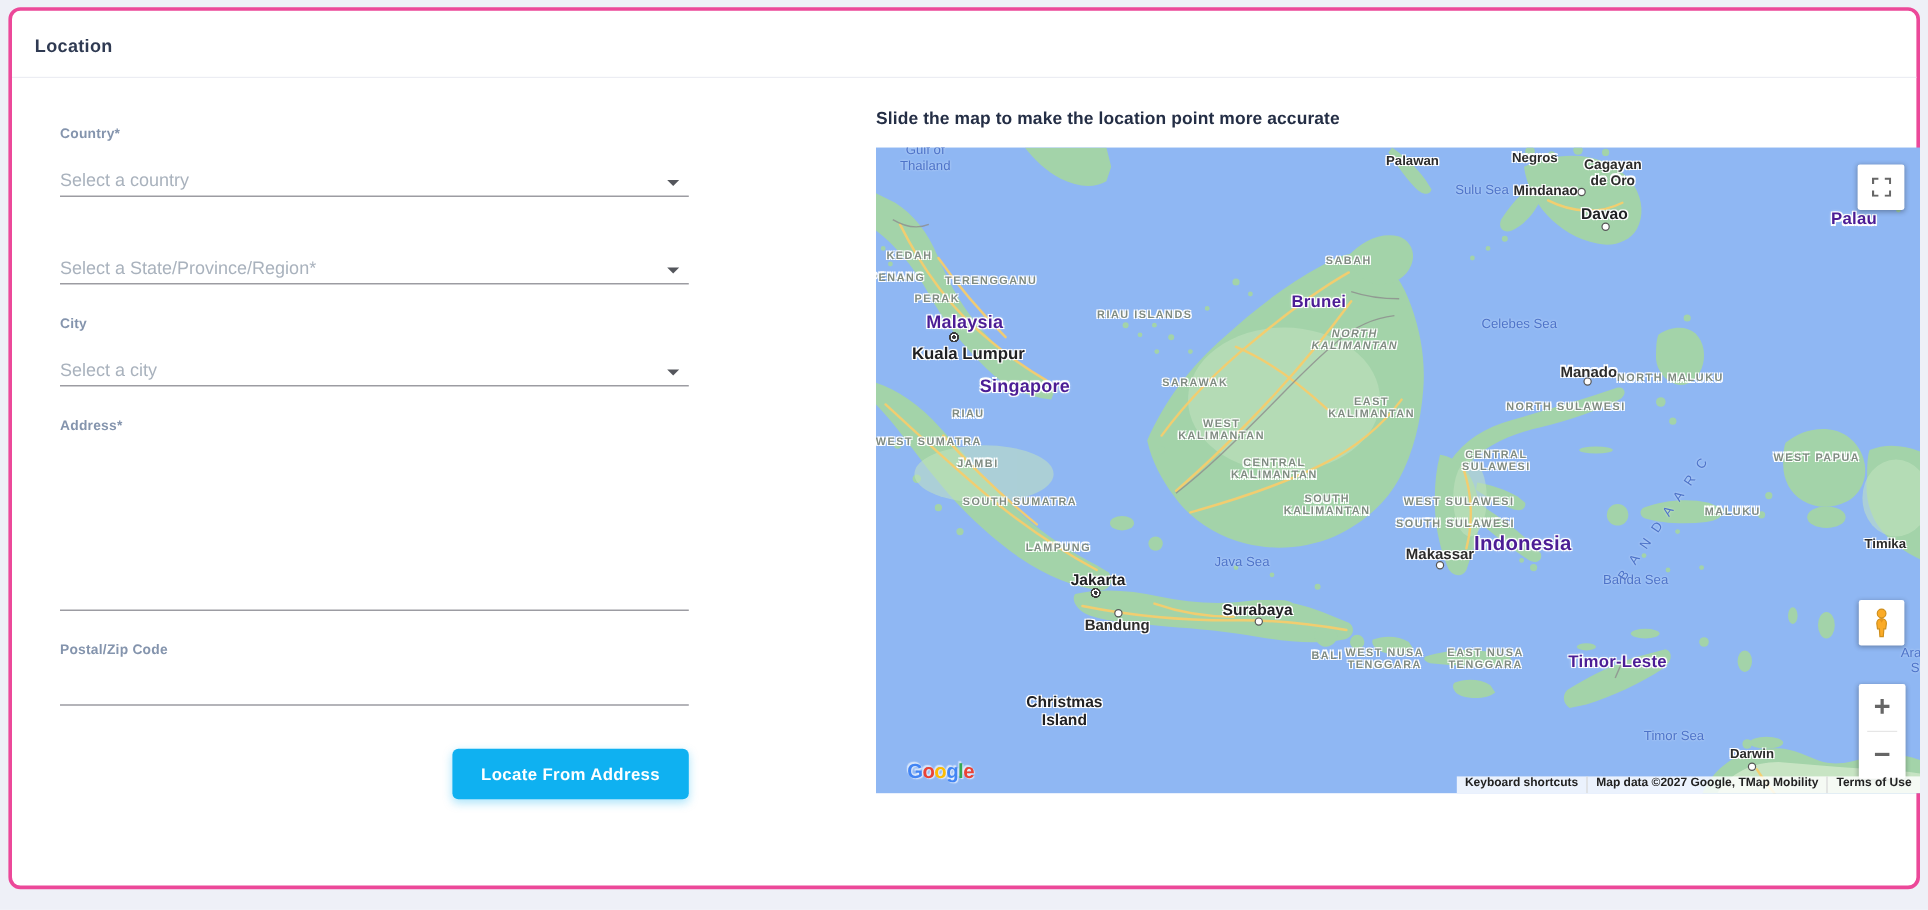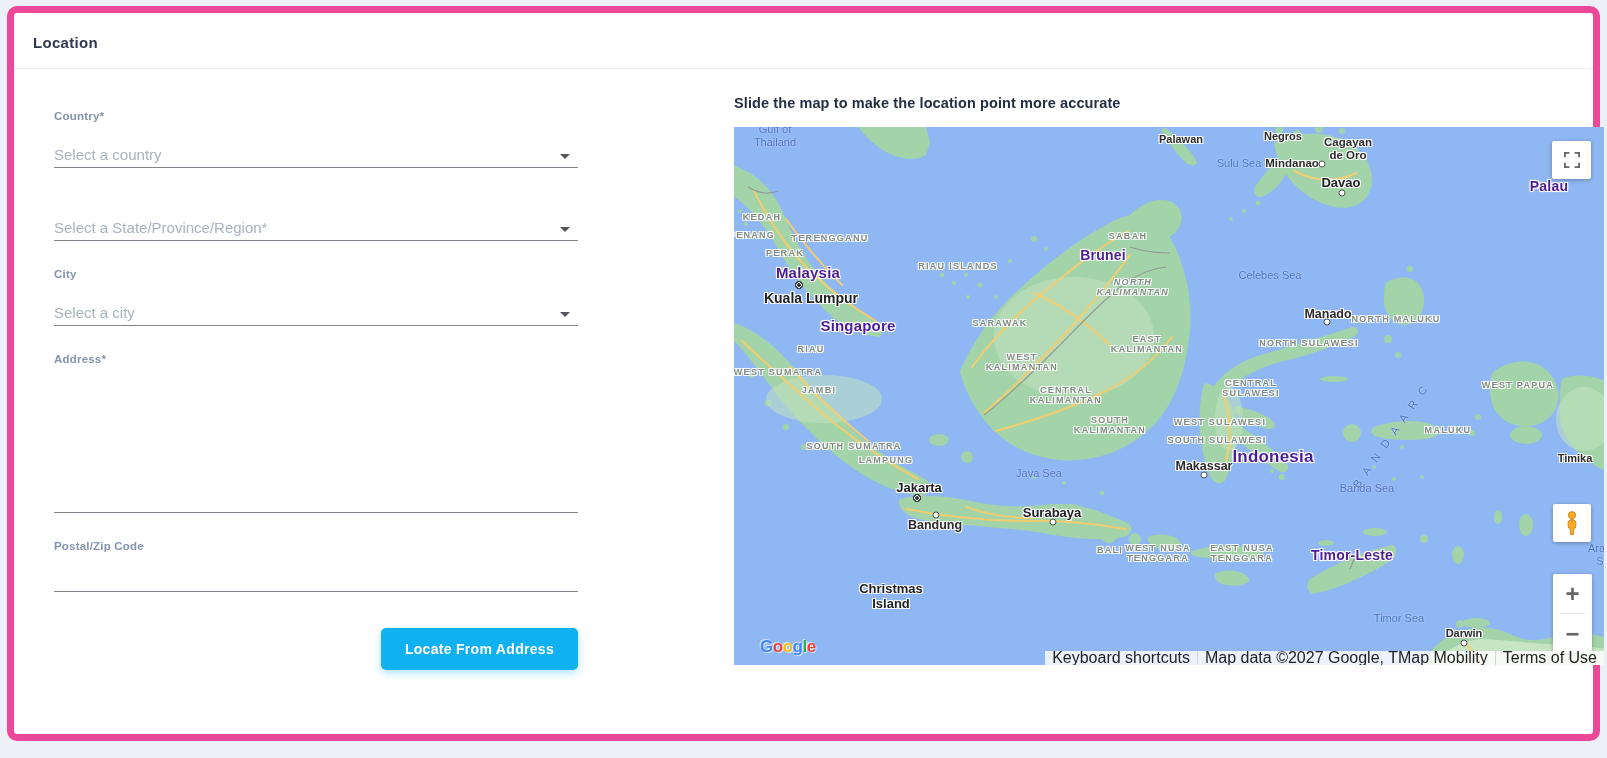--- a/index.html
+++ b/index.html
@@ -1,20 +1,20 @@
 <!DOCTYPE html>
 <html style="--water: #8fb7f3; --accent: #0fb1f1;"><head>
 <meta charset="utf-8">
 <style>
   * { margin:0; padding:0; box-sizing:border-box; }
   html,body { background:#eef0f7; }
   .stage { position:relative; width:1607px; height:758px; background:#eef0f7;
            font-family:"Liberation Sans", sans-serif; overflow:hidden; }
   .card { position:absolute; inset:6px 7px 17px 7px; background:#fff;
-          border:7px solid #ec4899; border-radius:10px; }
+          border:3px solid #ec4899; border-radius:10px; }
   .card-header { position:absolute; left:0; top:0; right:0; height:56px;
                  border-bottom:1px solid #ecedf3; }
   .card-title { position:absolute; left:19px; top:21px; font-size:15px; font-weight:600;
                 color:#2f3a52; letter-spacing:.3px; }
 
   
   .form-col { position:absolute; left:40px; top:97px; width:524px; }
   .fgroup { position:relative; }
   .flabel { font-size:11.5px; font-weight:600; color:#8494ad; letter-spacing:.2px; }
   .frow { position:relative; margin-top:24px; height:22px; border-bottom:1px solid #84848c;
@@ -66,21 +66,21 @@
   .zoomctl { left:819px; top:447px; width:39px; height:79px; display:flex;
              flex-direction:column; align-items:center; }
   .zbtn { width:39px; height:39px; display:flex; align-items:center; justify-content:center;
           font-size:24px; font-weight:700; color:#666; cursor:pointer; }
   .zdivider { width:25px; height:1px; background:#e6e6e6; }
 
   .google-logo { position:absolute; left:26px; bottom:8px; font-size:17px; font-weight:600;
           letter-spacing:-.5px; cursor:pointer;
           text-shadow:-1px -1px 1px rgba(255,255,255,.7),1px 1px 1px rgba(255,255,255,.7); }
   .attrib { position:absolute; right:0; bottom:0; height:14px; display:flex;
-            align-items:center; background:rgba(255,255,255,.82); font-size:16px; color:#222; }
+            align-items:flex-start; background:rgba(255,255,255,.82); font-size:10px; color:#222;font-weight:bold; }
   .attrib span { padding:0 7px; white-space:nowrap; }
   .attrib .sep { width:1px; height:14px; background:#d7d7d7; }
 </style>
 </head>
 <body>
 
 <div class="stage">
   <div class="card">
     <div class="card-header">
       <div class="card-title">Location</div>
@@ -292,23 +292,23 @@
             <div class="mlabel town" style="left: 447px; top: 12px; font-size: 11px;">Palawan</div>
             <div class="mlabel town" style="left: 841px; top: 331px; font-size: 11px;">Timika</div>
             <div class="mlabel region" style="left: 28px; top: 90px;">KEDAH</div>
             <div class="mlabel region" style="left: 18px; top: 108px;">PENANG</div>
             <div class="mlabel region" style="left: 96px; top: 111px;">TERENGGANU</div>
             <div class="mlabel region" style="left: 51px; top: 126px;">PERAK</div>
             <div class="mlabel region" style="left: 224px; top: 139px;">RIAU ISLANDS</div>
             <div class="mlabel region" style="left: 77px; top: 222px;">RIAU</div>
             <div class="mlabel region" style="left: 44px; top: 245px;">WEST SUMATRA</div>
             <div class="mlabel region" style="left: 85px; top: 263px;">JAMBI</div>
-            <div class="mlabel region" style="left: 120px; top: 319px; text-align: center;">SOUTH SUMATRA</div>
+            <div class="mlabel region" style="left: 120px; top: 295px; text-align: center;">SOUTH SUMATRA</div>
             <div class="mlabel region" style="left: 152px; top: 333px;">LAMPUNG</div>
-            <div class="mlabel region" style="left: 394px; top: 109px;">SABAH</div>
+            <div class="mlabel region" style="left: 394px; top: 94px;">SABAH</div>
             <div class="mlabel region" style="left: 266px; top: 196px;">SARAWAK</div>
             <div class="mlabel region" style="left: 399px; top: 160px; font-style: italic;">NORTH
 KALIMANTAN</div>
             <div class="mlabel region" style="left: 413px; top: 217px;">EAST
 KALIMANTAN</div>
             <div class="mlabel region" style="left: 288px; top: 235px;">WEST
 KALIMANTAN</div>
             <div class="mlabel region" style="left: 332px; top: 268px;">CENTRAL
 KALIMANTAN</div>
             <div class="mlabel region" style="left: 376px; top: 298px;">SOUTH

